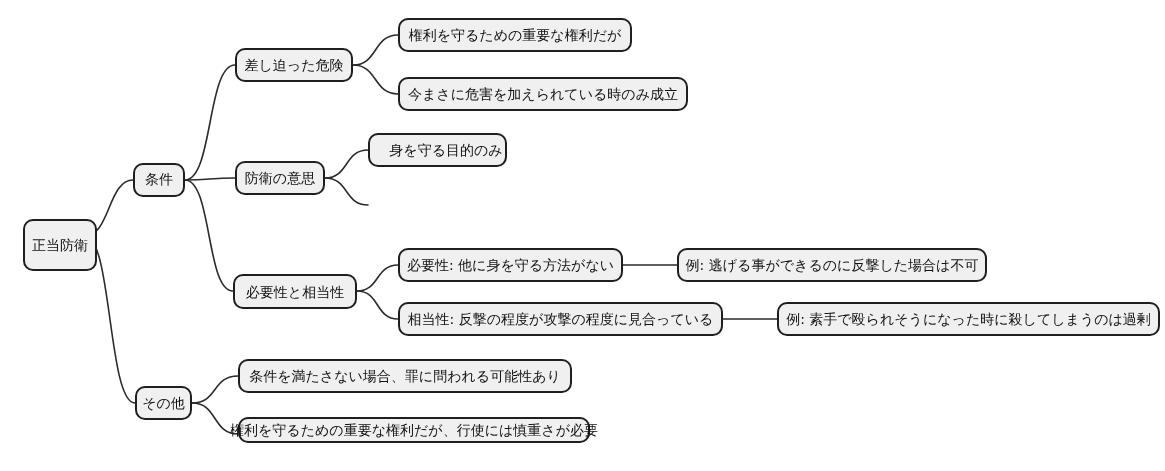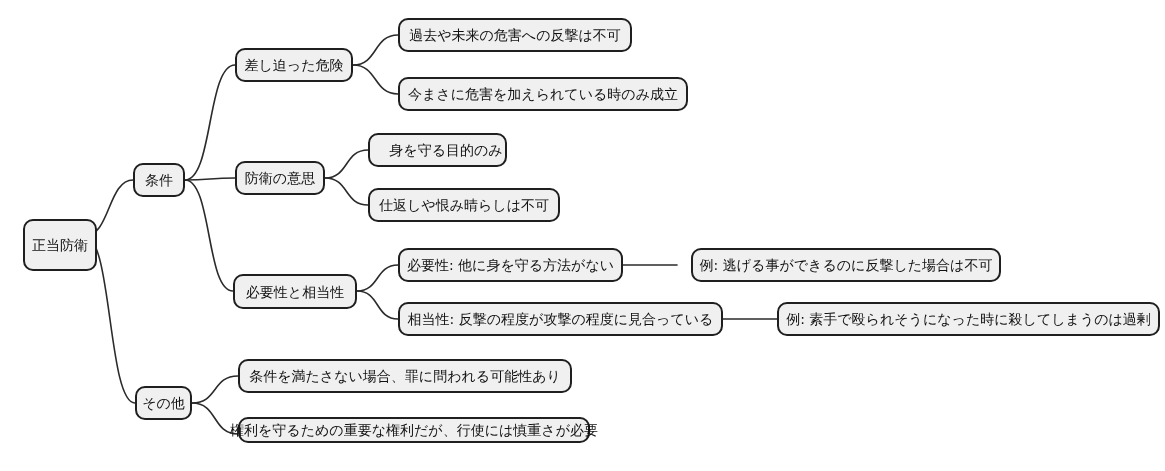--- a/index.html
+++ b/index.html
@@ -63,39 +63,38 @@
     <path d="M357,291 C380,291 375,265 398,265"></path>
     <path d="M357,291 C380,291 375,319 398,319"></path>
     <path d="M623,265 L677,265"></path>
     <path d="M723,319 L777,319"></path>
     <path d="M192,403 C218,403 212,376 238,376"></path>
     <path d="M192,403 C218,403 212,434 238,434"></path>
   </svg>
 
   <div class="node" style="left:11px; top:219px; width:74px; height:52px;margin-left:12px;">正当防衛</div>
 
-  <div class="node" style="left:133px; top:163px; width:52px; height:34px;">条件</div>
+  <div class="node" style="left:133px; top:163px; width:52px; height:34px;font-family:Liberation Serif, serif;">条件</div>
 
   <div class="node" style="left:235px; top:48px; width:118px; height:34px;">差し迫った危険</div>
 
-  <div class="node" style="left:398px; top:18px; width:234px; height:34px;">過去や未来の危害への反撃は不可</div>
+  <div class="node" style="left:398px; top:18px; width:234px; height:34px;">権利を守るための重要な権利だが</div>
 
   <div class="node" style="left:398px; top:77px; width:290px; height:34px;">今まさに危害を加えられている時のみ成立</div>
 
   <div class="node" style="left:235px; top:161px; width:90px; height:34px;">防衛の意思</div>
 
   <div class="node" style="left:368px; top:133px; width:139px; height:34px;padding-left:17px;">身を守る目的のみ</div>
 
-  <div class="node" style="left:368px; top:188px; width:192px; height:34px;">仕返しや恨み晴らしは不可</div>
 
   <div class="node" style="left:233px; top:274px; width:124px; height:35px;">必要性と相当性</div>
 
   <div class="node" style="left:398px; top:248px; width:225px; height:34px;">必要性: 他に身を守る方法がない</div>
 
-  <div class="node" style="left:677px; top:248px; width:310px; height:34px;margin-left:14px;">例: 逃げる事ができるのに反撃した場合は不可</div>
+  <div class="node" style="left:677px; top:248px; width:310px; height:34px;">例: 逃げる事ができるのに反撃した場合は不可</div>
 
   <div class="node" style="left:398px; top:302px; width:325px; height:34px;">相当性: 反撃の程度が攻撃の程度に見合っている</div>
 
   <div class="node" style="left:777px; top:302px; width:383px; height:34px;">例: 素手で殴られそうになった時に殺してしまうのは過剰</div>
 
   <div class="node" style="left:135px; top:386px; width:57px; height:34px;">その他</div>
 
   <div class="node" style="left:238px; top:359px; width:334px; height:34px;">条件を満たさない場合、罪に問われる可能性あり</div>
 
   <div class="node" style="left:238px; top:417px; width:352px; height:26px;">権利を守るための重要な権利だが、行使には慎重さが必要</div>

